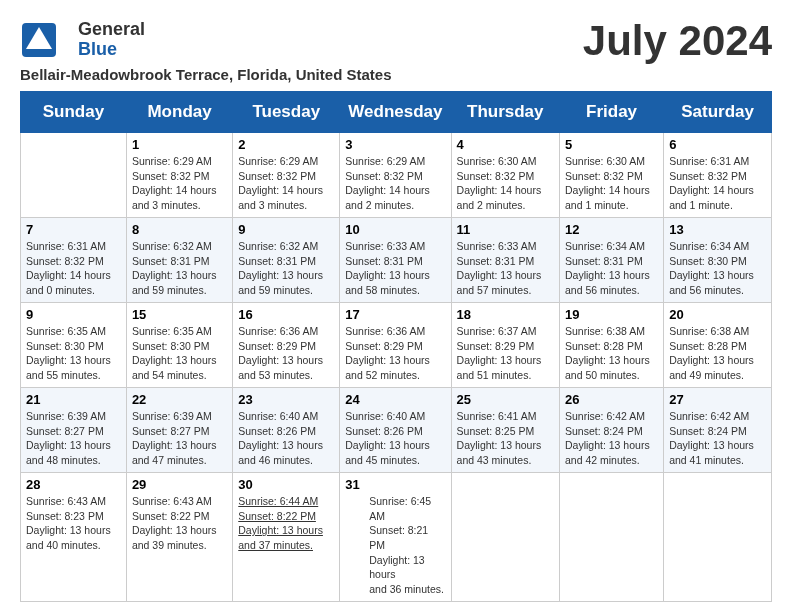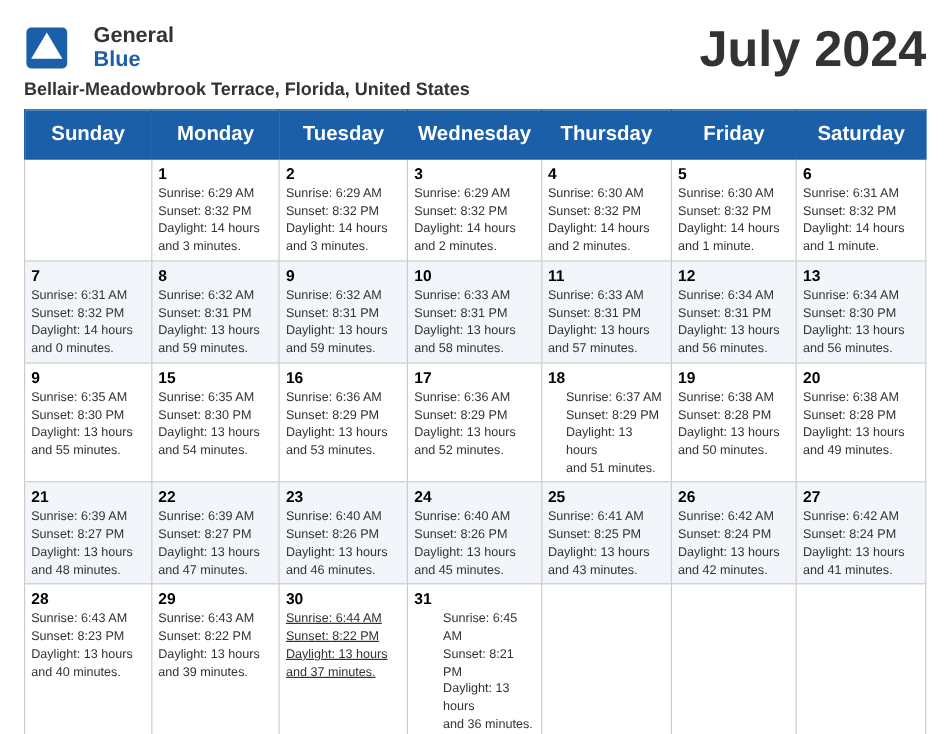--- a/index.html
+++ b/index.html
@@ -239,21 +239,21 @@
         </td>
         <td>
           <span class="day-num">17</span>
           <div class="day-info" style="white-space: pre-line;">Sunrise: 6:36 AM
 Sunset: 8:29 PM
 Daylight: 13 hours
 and 52 minutes.</div>
         </td>
         <td>
           <span class="day-num">18</span>
-          <div class="day-info" style="white-space: pre-line; margin-left: 15px;">Sunrise: 6:37 AM
+          <div class="day-info" style="white-space: pre-line;">Sunrise: 6:37 AM
 Sunset: 8:29 PM
 Daylight: 13 hours
 and 51 minutes.</div>
         </td>
         <td>
           <span class="day-num">19</span>
           <div class="day-info" style="white-space: pre-line;">Sunrise: 6:38 AM
 Sunset: 8:28 PM
 Daylight: 13 hours
 and 50 minutes.</div>

